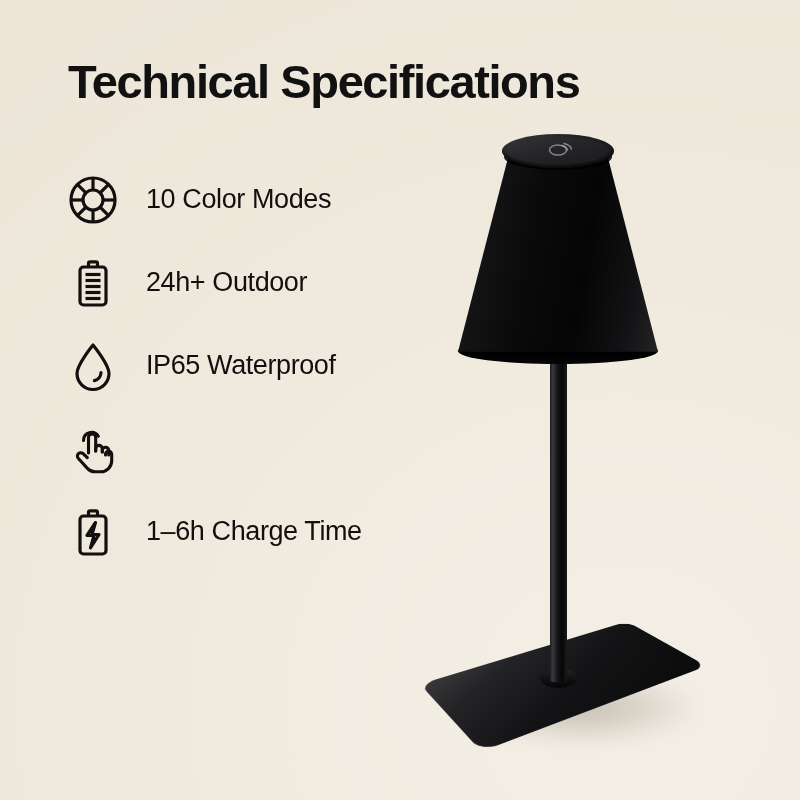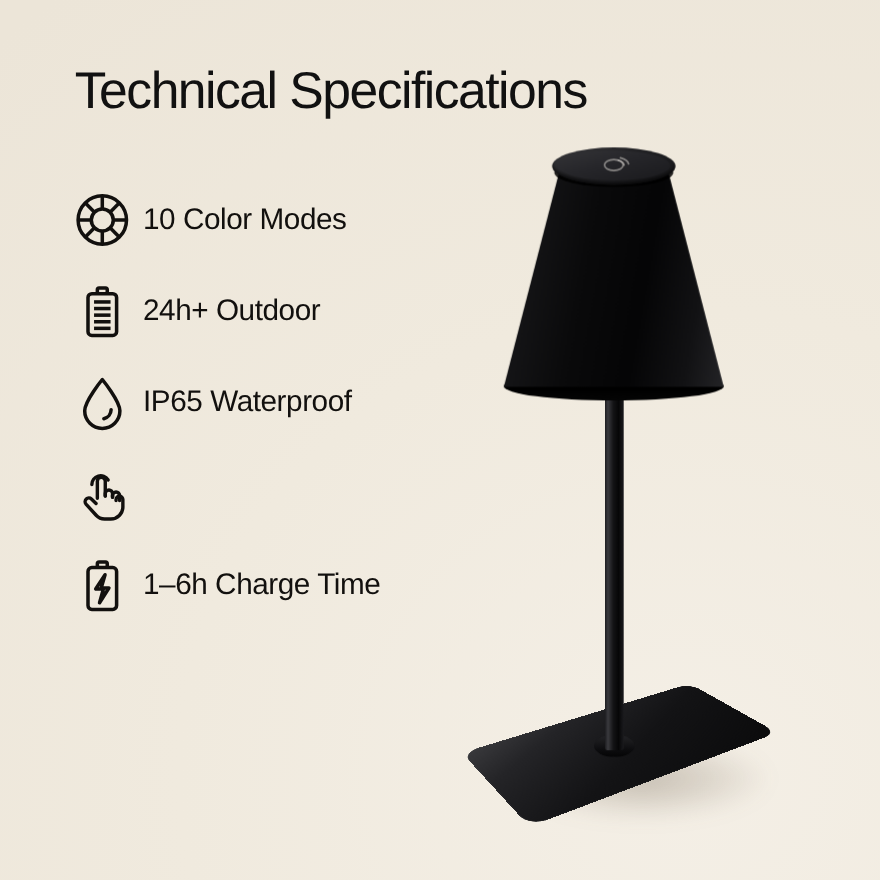--- a/index.html
+++ b/index.html
@@ -24,21 +24,21 @@
       radial-gradient(120% 110% at 78% 88%, #f4efe6 0%, #f0eade 48%, #ece5d8 100%);
     overflow: hidden;
   }
 
   
   #title {
     position: absolute;
     left: 68px;
     top: 54px;
     font-size: 47px;
-    font-weight: 400;
+    font-weight: 700;
     letter-spacing: -1.4px;
     color: #111111;
     white-space: nowrap;
     text-align: right;
   }
 
   
   #spec-list {
     position: absolute;
     left: 64px;
@@ -57,21 +57,21 @@
     height: 58px;
     flex: 0 0 58px;
     display: flex;
     align-items: center;
     justify-content: center;
   }
 
   .spec-icon svg { display: block; overflow: visible; }
 
   .spec-label {
-    margin-left: 8px;
+    margin-left: 24px;
     font-size: 27px;
     font-weight: 400;
     color: #12100e;
     letter-spacing: -0.4px;
     white-space: nowrap;
   }
 
   
   #lamp {
     position: absolute;

